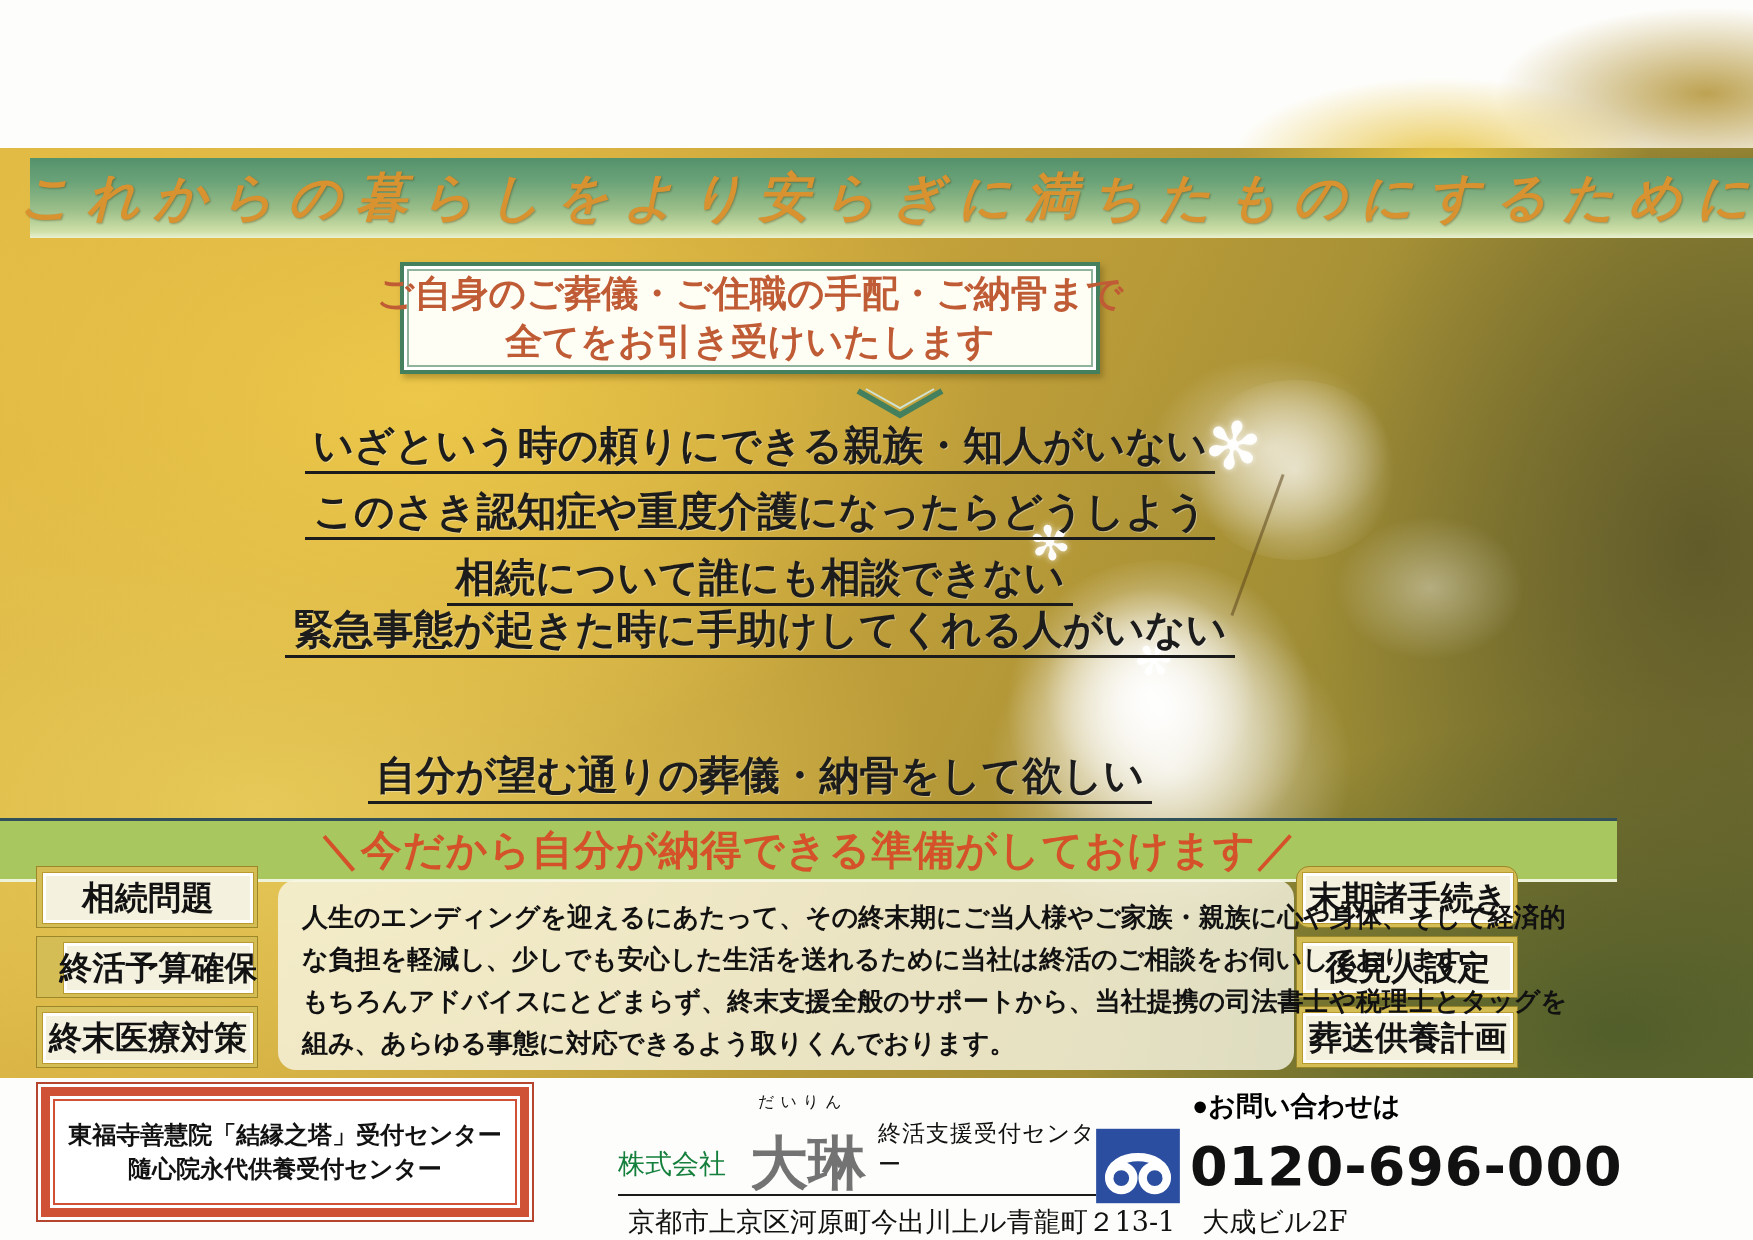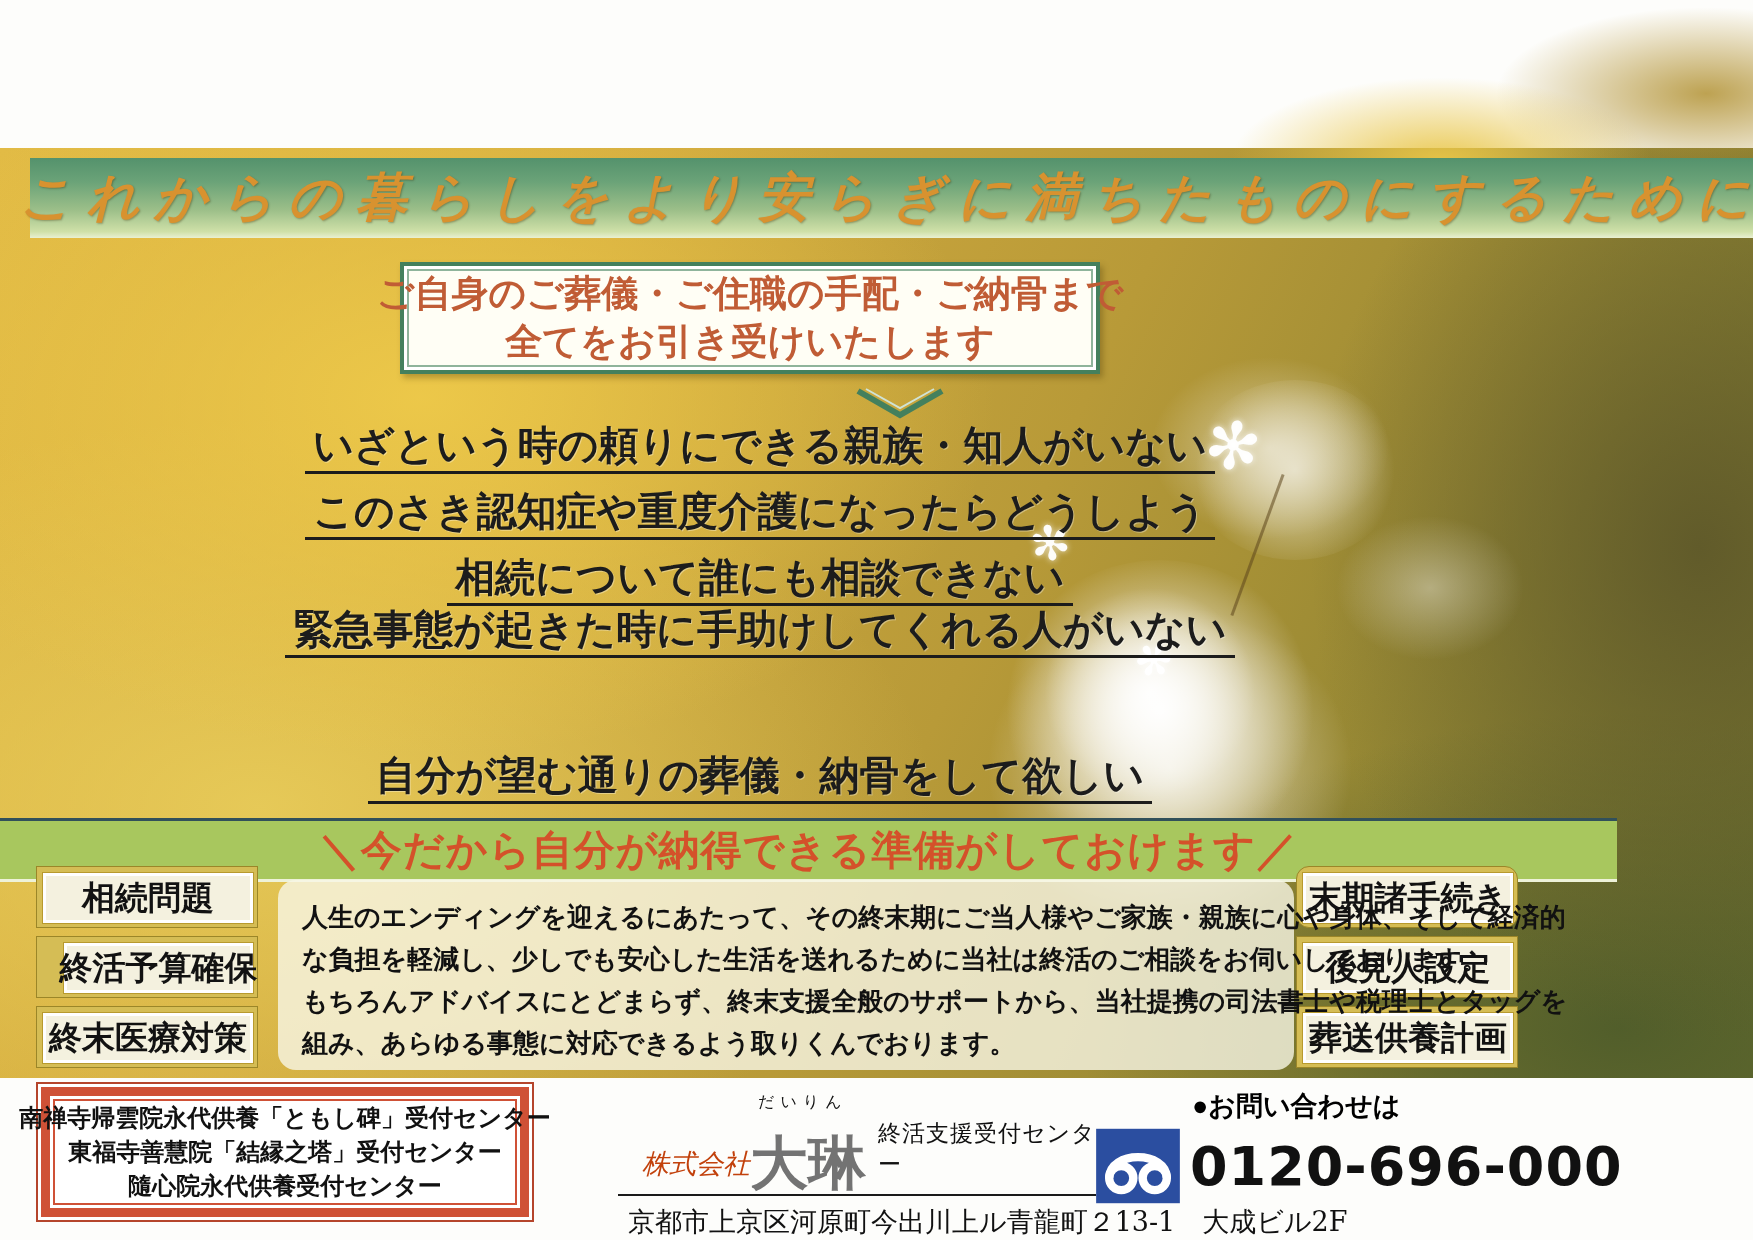--- a/index.html
+++ b/index.html
@@ -83,21 +83,21 @@
   
   .centers{position:absolute;left:36px;top:1082px;width:498px;height:140px;box-sizing:border-box;
     border:2px solid #b5452c;padding:3px;background:#fff;}
   .centers-band{width:100%;height:100%;box-sizing:border-box;border:9px solid #cf5136;padding:3px;background:#fff;}
   .centers-inner{width:100%;height:100%;box-sizing:border-box;border:2px solid #cf5136;
     display:flex;flex-direction:column;align-items:center;justify-content:center;}
   .centers-inner div{font-size:24px;font-weight:bold;line-height:34px;color:#111;white-space:nowrap;}
 
   .company{position:absolute;left:618px;top:1090px;width:478px;height:104px;
     border-bottom:2px solid #1a1a1a;font-family:"DejaVu Serif",serif;}
-  .company .prefix{position:absolute;left:24px;bottom:12px;font-size:27px;color:#c2410c;font-style:italic;}
+  .company .prefix{position:absolute;left:0;bottom:12px;font-size:27px;color:#15803d;}
   .company .furigana{position:absolute;left:140px;top:2px;font-size:16px;letter-spacing:6px;color:#111;}
   .company .name{position:absolute;left:132px;bottom:2px;font-size:58px;font-weight:bold;color:#737373;line-height:1;}
   .company .suffix{position:absolute;left:260px;bottom:14px;font-size:23px;color:#111;letter-spacing:1px;}
 
   .contact-label{position:absolute;left:1192px;top:1088px;font-size:27px;font-weight:bold;color:#000;white-space:nowrap;}
   .phone-row{position:absolute;left:1096px;top:1126px;display:flex;align-items:center;}
   .freedial{width:84px;height:80px;display:block;}
   .phone{font-size:54px;font-weight:bold;color:#111;letter-spacing:1px;margin-left:10px;white-space:nowrap;
     font-family:"DejaVu Sans",sans-serif;}
   .address{position:absolute;left:628px;top:1204px;font-size:27px;color:#111;
@@ -164,21 +164,20 @@
   <div class="desc">
     <p>人生のエンディングを迎えるにあたって、その終末期にご当人様やご家族・親族に心や身体、そして経済的</p>
     <p>な負担を軽減し、少しでも安心した生活を送れるために当社は終活のご相談をお伺いしております。</p>
     <p>もちろんアドバイスにとどまらず、終末支援全般のサポートから、当社提携の司法書士や税理士とタッグを</p>
     <p>組み、あらゆる事態に対応できるよう取りくんでおります。</p>
   </div>
 
   <div class="centers">
     <div class="centers-band">
       <div class="centers-inner">
-        <div>南禅寺帰雲院永代供養「ともし碑」受付センター</div>
         <div>東福寺善慧院「結縁之塔」受付センター</div>
         <div>隨心院永代供養受付センター</div>
       </div>
     </div>
   </div>
 
   <div class="company">
     <span class="prefix">株式会社</span>
     <span class="furigana">だいりん</span>
     <span class="name">大琳</span>

